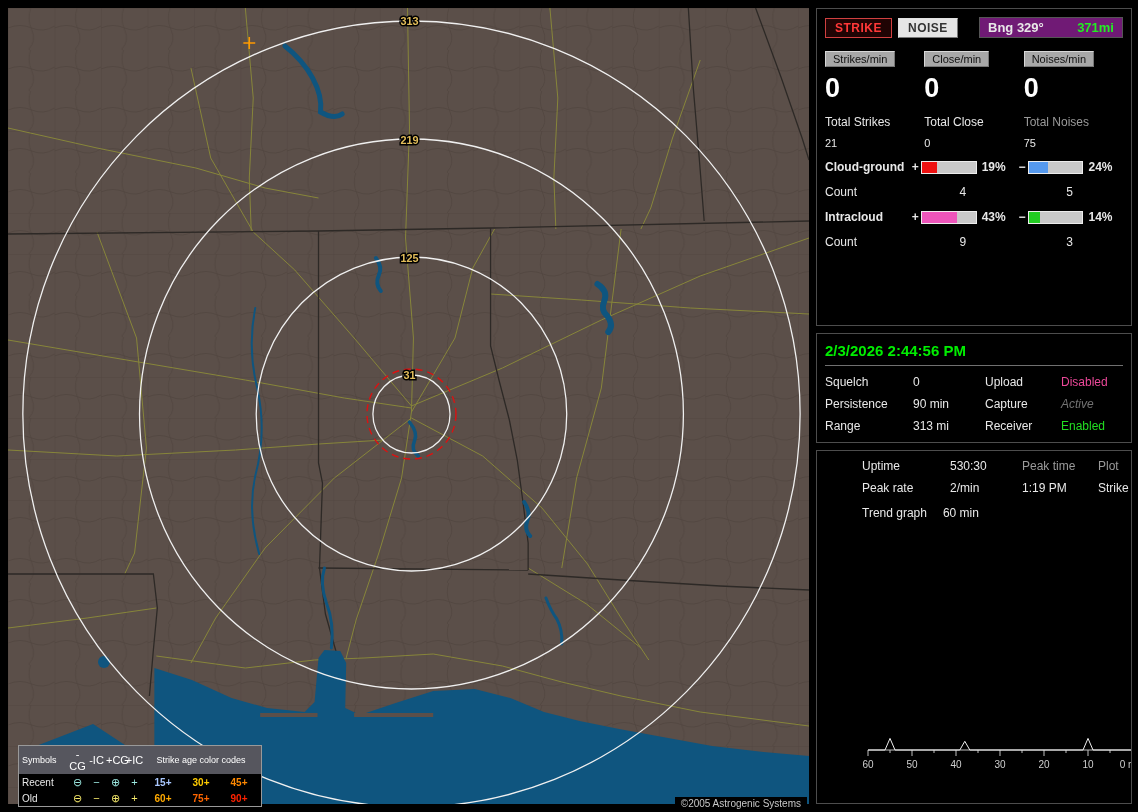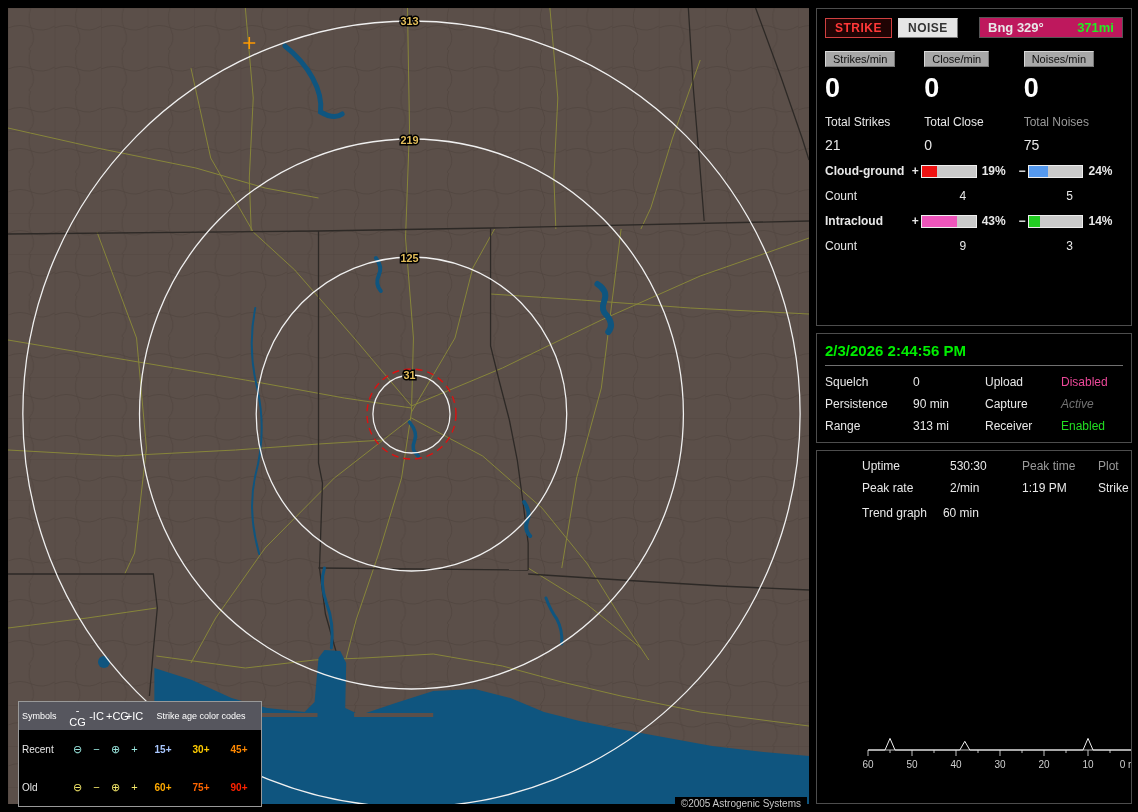--- a/index.html
+++ b/index.html
@@ -13,48 +13,48 @@
     stroke:#000;stroke-width:3px;paint-order:stroke;text-anchor:middle;}
   .copyright{position:absolute;right:2px;bottom:-6px;background:#000;color:#c8c8c8;
     font-size:10px;padding:1px 6px;}
 
   
   .legend{position:absolute;left:10px;bottom:-3px;background:#000;border:1px solid #999;
     font-size:10px;width:242px;}
   .lg-head{display:grid;grid-template-columns:46px 19px 19px 19px 19px 38px 38px 38px;
     background:#56565e;color:#fff;font-size:9px;padding:2px 3px;align-items:center;}
   .lg-row{display:grid;grid-template-columns:46px 19px 19px 19px 19px 38px 38px 38px;
-    padding:13px 3px;align-items:center;color:#e8e8e8;}
+    padding:2px 3px;align-items:center;color:#e8e8e8;}
   .lg-age{grid-column:6/9;text-align:center;}
   .lg-sym{text-align:center;font-size:11px;line-height:12px;}
   .lg-agev{text-align:center;font-weight:bold;}
 
   
   .sidebar{width:316px;display:flex;flex-direction:column;gap:7px;flex:none;}
   .panel{background:#000;border:1px solid #4d4d4d;padding:8px;font-size:12px;box-sizing:border-box;}
   .p1{height:318px;overflow:hidden;}
   .p2{height:110px;overflow:hidden;}
   .p3{flex:1;overflow:hidden;padding-left:45px;}
 
   .btn-row{display:flex;gap:6px;align-items:center;}
   .strike-btn{background:#200404;border:1px solid #d04040;color:#ff3838;font-weight:bold;
     font-size:12px;padding:2px 9px;font-family:inherit;letter-spacing:.5px;cursor:pointer;}
   .noise-btn{background:#e5e5e5;border:1px solid #777;border-top-color:#e0e0e0;border-left-color:#e0e0e0;
     color:#333;font-weight:bold;font-size:12px;padding:2px 9px;font-family:inherit;letter-spacing:.5px;cursor:pointer;}
-  .bng-box{margin-left:auto;background:#be185d;border:1px solid #555;display:flex;justify-content:space-between;
+  .bng-box{margin-left:auto;background:#701a75;border:1px solid #555;display:flex;justify-content:space-between;
     align-items:center;padding:2px 8px;font-weight:bold;font-size:13px;width:126px;}
   .green{color:#22ee22;}
 
   .rates{display:flex;margin-top:13px;}
   .rate-col{flex:1;}
   .rate-btn{display:inline-block;background:#a8a8a8;border:1px solid #777;border-top-color:#d8d8d8;
     border-left-color:#d8d8d8;color:#111;font-size:11px;padding:1px 7px;font-family:inherit;cursor:pointer;}
   .rate-zero{font-size:27px;font-weight:bold;color:#fff;margin-top:6px;}
   .total-lbl{margin-top:11px;font-size:12px;}
-  .total-val{margin-top:8px;font-size:14px;}
+  .total-val{margin-top:8px;font-size:11px;}
   .dim{color:#9a9a9a;}
 
   .dist-title{margin-top:15px;padding-bottom:4px;border-bottom:1px solid #8a8a8a;color:#e0e0e0;}
   .dist-row{display:flex;align-items:center;margin-top:11px;}
   .dist-label{width:88px;font-weight:bold;}
   .sign{width:12px;text-align:center;font-weight:bold;}
   .bar{width:56px;height:11px;border:1px solid #ededed;background:#c9c9c9;display:inline-block;overflow:hidden;}
   .bar-fill{display:block;height:100%;}
   .pct{width:36px;padding-left:5px;font-weight:bold;}
   .cnt{width:111px;text-align:center;}

